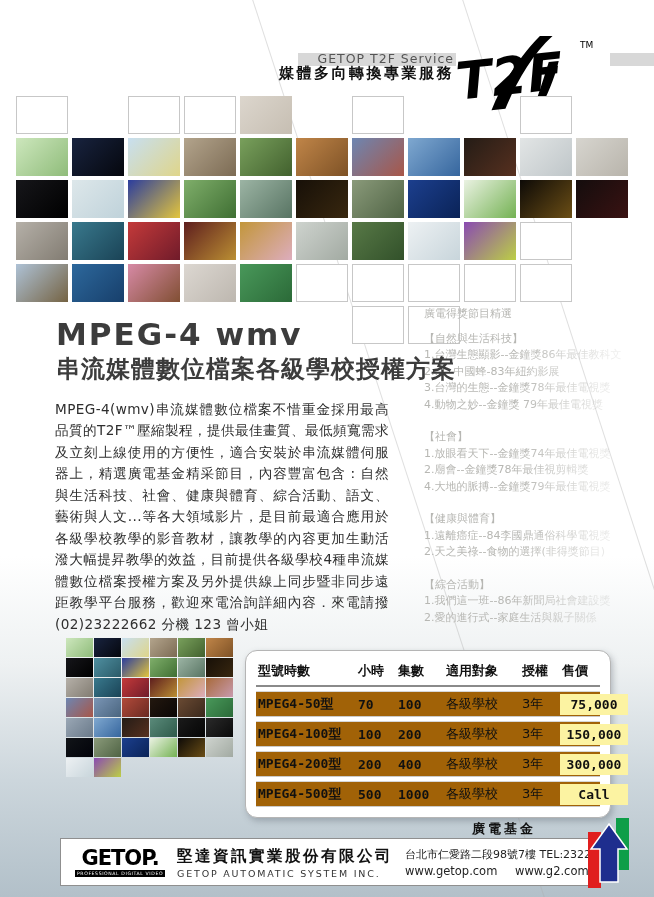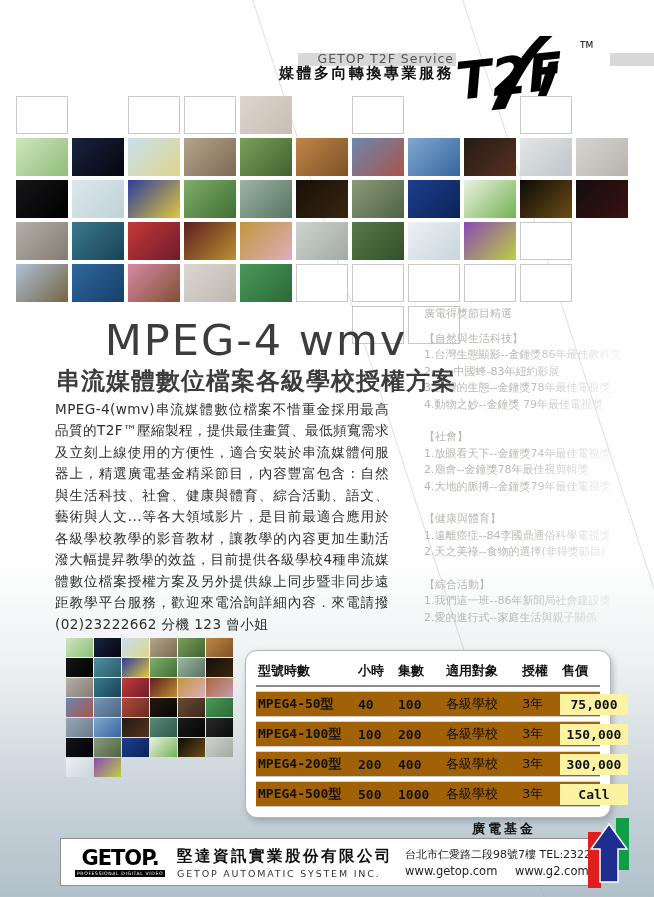--- a/index.html
+++ b/index.html
@@ -14,21 +14,21 @@
   .svc2{position:absolute;top:64px;right:200px;font-size:15px;font-weight:bold;color:#111;letter-spacing:2.5px;}
   .t2f{position:absolute;top:36px;left:452px;}
   
   .photo-grid{position:absolute;left:16px;top:96px;display:grid;
     grid-template-columns:repeat(11,52px);grid-auto-rows:38px;gap:4px;}
   .cell{width:52px;height:38px;}
   .cell.none{visibility:hidden;}
   .cell.empty{background:#fff;border:1px solid #c7c7c7;box-sizing:border-box;}
   
   .title-block{position:absolute;left:56px;top:318px;z-index:6;color:#3c3c3c;}
-  .title-l1{font-size:43px;font-weight:normal;letter-spacing:2px;line-height:1.05;text-align:center;}
+  .title-l1{font-size:31px;font-weight:bold;letter-spacing:2px;line-height:1.05;}
   .title-l2{font-size:24px;font-weight:bold;letter-spacing:1px;margin-top:2px;white-space:nowrap;}
   .body-text{position:absolute;left:55px;top:399px;width:334px;z-index:5;
     font-size:13.6px;line-height:1.58;color:#2e2e2e;text-align:justify;letter-spacing:.4px;}
   
   .awards{position:absolute;left:424px;top:306px;width:230px;z-index:3;color:#b7b7b3;
     font-size:11px;line-height:16.5px;
     -webkit-mask-image:linear-gradient(90deg,#000 40%,rgba(0,0,0,.3) 78%,transparent 99%);
     mask-image:linear-gradient(90deg,#000 40%,rgba(0,0,0,.3) 78%,transparent 99%);}
   .awards div{white-space:nowrap;overflow:hidden;}
   .ap-title{margin-bottom:6px;}
@@ -239,21 +239,21 @@
         <div class="t-row t-head">
           <div class="t-cell">型號時數</div>
           <div class="t-cell center">小時</div>
           <div class="t-cell center">集數</div>
           <div class="t-cell center">適用對象</div>
           <div class="t-cell center">授權</div>
           <div class="t-cell">售價</div>
         </div>
         <div class="t-row t-data">
           <div class="t-cell mono">MPEG4-50型</div>
-          <div class="t-cell mono center">40</div>
+          <div class="t-cell mono center">70</div>
           <div class="t-cell mono center">100</div>
           <div class="t-cell center">各級學校</div>
           <div class="t-cell center">3年</div>
           <div class="t-cell mono price">75,000</div>
         </div>
         <div class="t-row t-data">
           <div class="t-cell mono">MPEG4-100型</div>
           <div class="t-cell mono center">100</div>
           <div class="t-cell mono center">200</div>
           <div class="t-cell center">各級學校</div>

